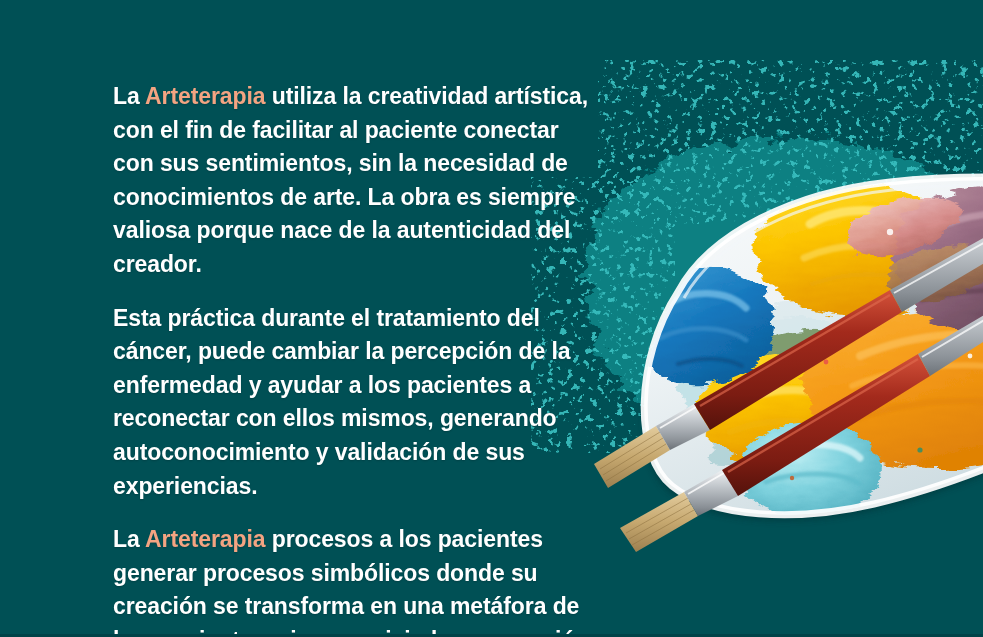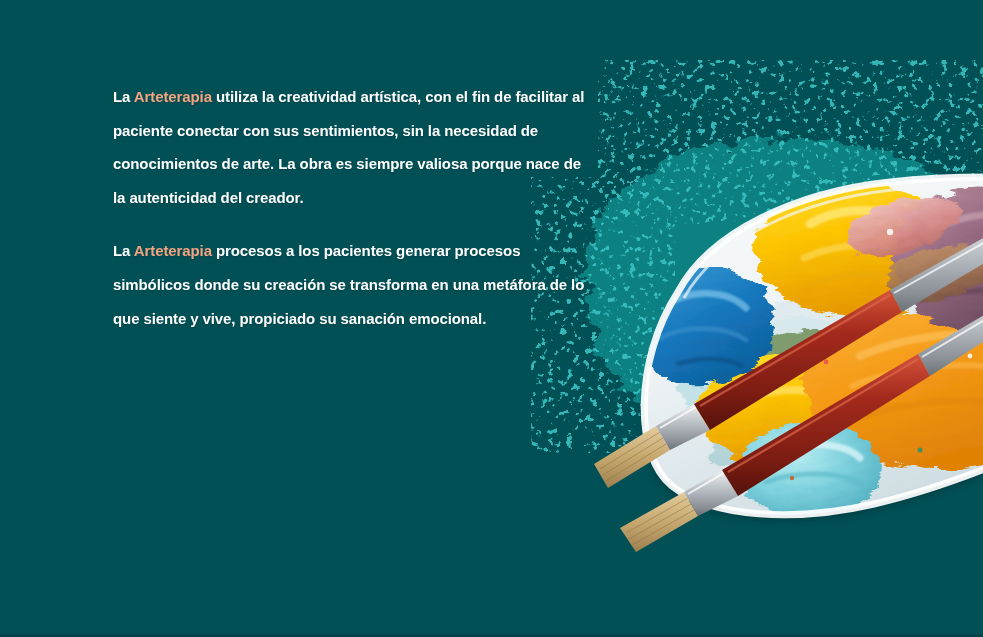--- a/index.html
+++ b/index.html
@@ -42,21 +42,21 @@
   
   .copy {
     position: absolute;
     left: 113px;
     top: 80px;
     width: 478px;
   }
   .para {
     margin: 0 0 20px 0;
     color: #ffffff;
-    font-size: 15px;
+    font-size: 23px;
     font-weight: 700;
     line-height: 33.6px;
     letter-spacing: -0.1px;
     text-shadow: 0 1px 2px rgba(0,0,0,0.18);
   }
   .para:last-child { margin-bottom: 0; }
   .accent { color: #f3a482; }
 
   
   .bottom-rule {
@@ -317,20 +317,23 @@
         <path d="M362,237 L470,173" stroke="#ffffff" stroke-width="2" opacity="0.75"></path>
       </g>
     </svg>
   </div>
 
   <div class="copy">
     <p class="para">
       <span>La </span><span class="accent">Arteterapia</span><span> utiliza la creatividad artística, con el fin de facilitar al paciente conectar con sus sentimientos, sin la necesidad de conocimientos de arte. La obra es siempre valiosa porque nace de la autenticidad del creador.</span>
     </p>
 
+    <p class="para">
+      <span>Esta práctica durante el tratamiento del cáncer, puede cambiar la percepción de la enfermedad y ayudar a los pacientes a reconectar con ellos mismos, generando autoconocimiento y validación de sus experiencias.</span>
+    </p>
 
     <p class="para">
       <span>La </span><span class="accent">Arteterapia</span><span> procesos a los pacientes generar procesos simbólicos donde su creación se transforma en una metáfora de lo que siente y vive, propiciado su sanación emocional.</span>
     </p>
   </div>
 
   <div class="bottom-rule"></div>
 </div>
 
 </body></html>

